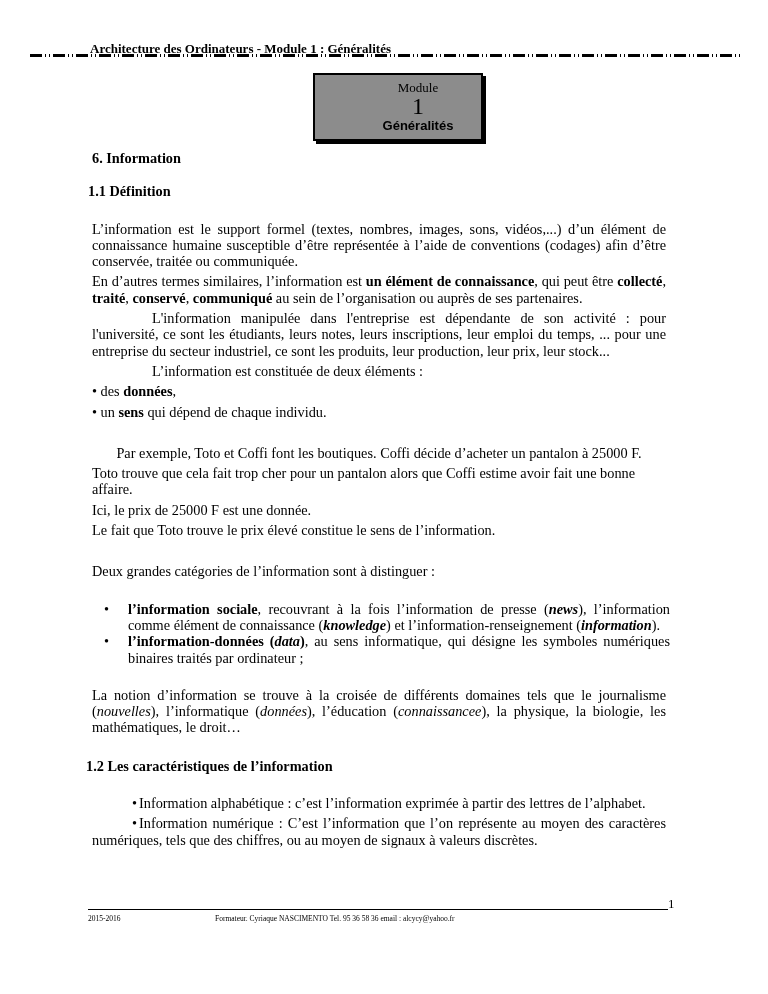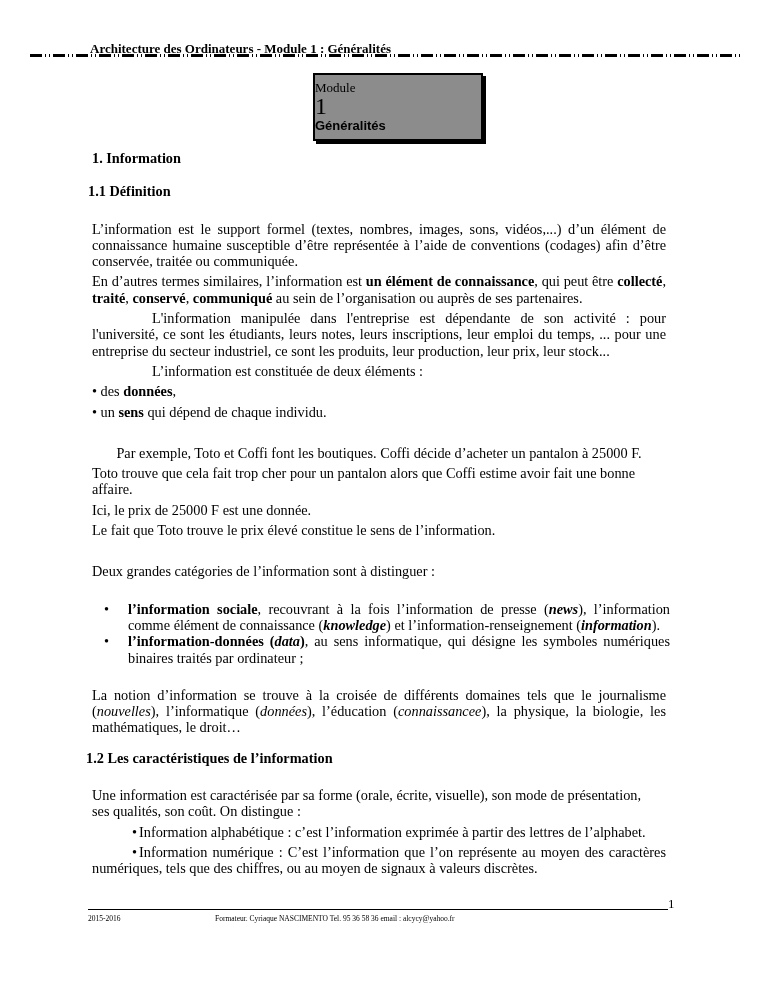--- a/index.html
+++ b/index.html
@@ -14,21 +14,21 @@
   .header-rule {
     position: absolute; left: 30px; top: 54px; width: 710px; height: 3px;
     background: repeating-linear-gradient(to right,
       #000 0px, #000 12px, #fff 12px, #fff 15px,
       #000 15px, #000 16.5px, #fff 16.5px, #fff 19px,
       #000 19px, #000 20.5px, #fff 20.5px, #fff 23px);
   }
   .module-box {
     position: absolute; left: 313px; top: 73px; width: 170px; height: 68px;
     background: #8c8c8c; border: 2px solid #000; box-shadow: 3px 3px 0 #000;
-    text-align: left; box-sizing: border-box;
+    text-align: center; box-sizing: border-box; padding-left: 40px;
   }
   .module-box .m-label { font-size: 13px; margin-top: 5px; line-height: 15px; }
   .module-box .m-num { font-size: 24px; line-height: 22px; }
   .module-box .m-title { font-family: "Liberation Sans", sans-serif; font-weight: bold; font-size: 13px; line-height: 18px; }
 
   .content {
     position: absolute; left: 88px; top: 150px; width: 582px;
     font-size: 14.3px; line-height: 16.3px;
   }
   .h1 { font-weight: bold; margin: 0 0 0 4px; }
@@ -57,21 +57,21 @@
 <div class="header-title">Architecture des Ordinateurs -  Module 1 : Généralités</div>
 <div class="header-rule"></div>
 
 <div class="module-box">
   <div class="m-label">Module</div>
   <div class="m-num">1</div>
   <div class="m-title">Généralités</div>
 </div>
 
 <div class="content">
-  <div class="h1">1. Information</div>
+  <div class="h1">6. Information</div>
   <div class="h2" style="margin-top:17px">1.1 Définition</div>
   <div class="gap"></div>
   <p>L’information est le support formel (textes, nombres, images, sons, vidéos,...) d’un élément de connaissance humaine susceptible d’être représentée à l’aide de conventions (codages) afin d’être conservée, traitée ou communiquée.</p>
   <p><span>En d’autres termes similaires, l’information est </span><b>un élément de connaissance</b><span>, qui peut être </span><b>collecté</b><span>, </span><b>traité</b><span>, </span><b>conservé</b><span>, </span><b>communiqué</b><span> au sein de l’organisation ou auprès de ses partenaires.</span></p>
   <p class="indent">L'information manipulée dans l'entreprise est dépendante de son activité : pour l'université, ce sont les étudiants, leurs notes, leurs inscriptions, leur emploi du temps, ... pour une entreprise du secteur industriel, ce sont les produits, leur production, leur prix, leur stock...</p>
   <p class="indent">L’information est constituée de deux éléments :</p>
   <p><span>• des </span><b>données</b><span>,</span></p>
   <p><span>• un </span><b>sens</b><span> qui dépend de chaque individu.</span></p>
   <div class="gap"></div>
   <p style="text-align:center">Par exemple, Toto et Coffi font les boutiques. Coffi décide d’acheter un pantalon à 25000 F.</p>
@@ -81,23 +81,22 @@
   <div class="gap"></div>
   <p>Deux grandes catégories de l’information sont à distinguer :</p>
   <div class="gap"></div>
   <ul class="cats">
     <li><b>l’information sociale</b><span>, recouvrant à la fois l’information de presse (</span><b><i>news</i></b><span>), l’information comme élément de connaissance (</span><b><i>knowledge</i></b><span>) et l’information-renseignement (</span><b><i>information</i></b><span>).</span></li>
     <li><b>l’information-données (</b><b><i>data</i></b><b>)</b><span>, au sens informatique, qui désigne les symboles numériques binaires traités par ordinateur ;</span></li>
   </ul>
   <div class="gap"></div>
   <p><span>La notion d’information se trouve à la croisée de différents domaines tels que le journalisme (</span><i>nouvelles</i><span>), l’informatique (</span><i>données</i><span>), l’éducation (</span><i>connaissancee</i><span>), la physique, la biologie, les mathématiques, le droit…</span></p>
 
-  <div class="h2" style="margin-top:14px; margin-left:-2px">1.2 Les caractéristiques de l’information</div>
+  <div class="h2" style="margin-top:22px; margin-left:-2px">1.2 Les caractéristiques de l’information</div>
   <div class="gap"></div>
-  <p style="text-align:left; width:560px">Une information est caractérisée par  sa forme (orale, écrite, visuelle), son mode de présentation, ses qualités, son coût. On distingue :</p>
   <p class="ind-bullet"><span class="dot">•</span><span>Information alphabétique : c’est l’information exprimée à partir des lettres de l’alphabet.</span></p>
   <p class="ind-bullet"><span class="dot">•</span><span>Information numérique : C’est l’information que l’on représente au moyen des caractères numériques, tels que des chiffres, ou au moyen de signaux à valeurs discrètes.</span></p>
 </div>
 
 <div class="page-num">1</div>
 <div class="footer-rule"></div>
 <div class="footer-year">2015-2016</div>
 <div class="footer-info">Formateur.  Cyriaque NASCIMENTO  Tel. 95 36 58 36  email : alcycy@yahoo.fr</div>
 
 </body></html>

